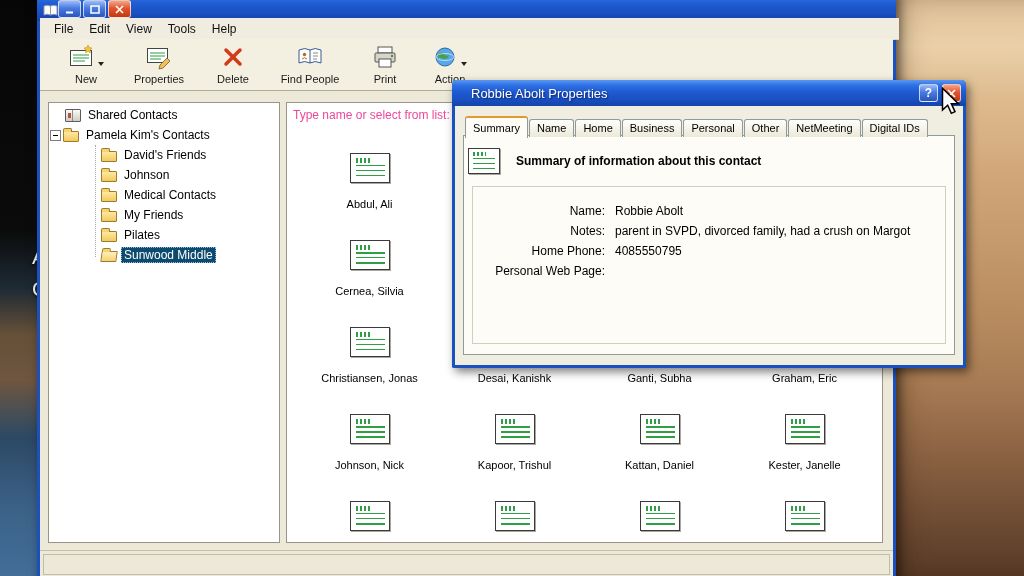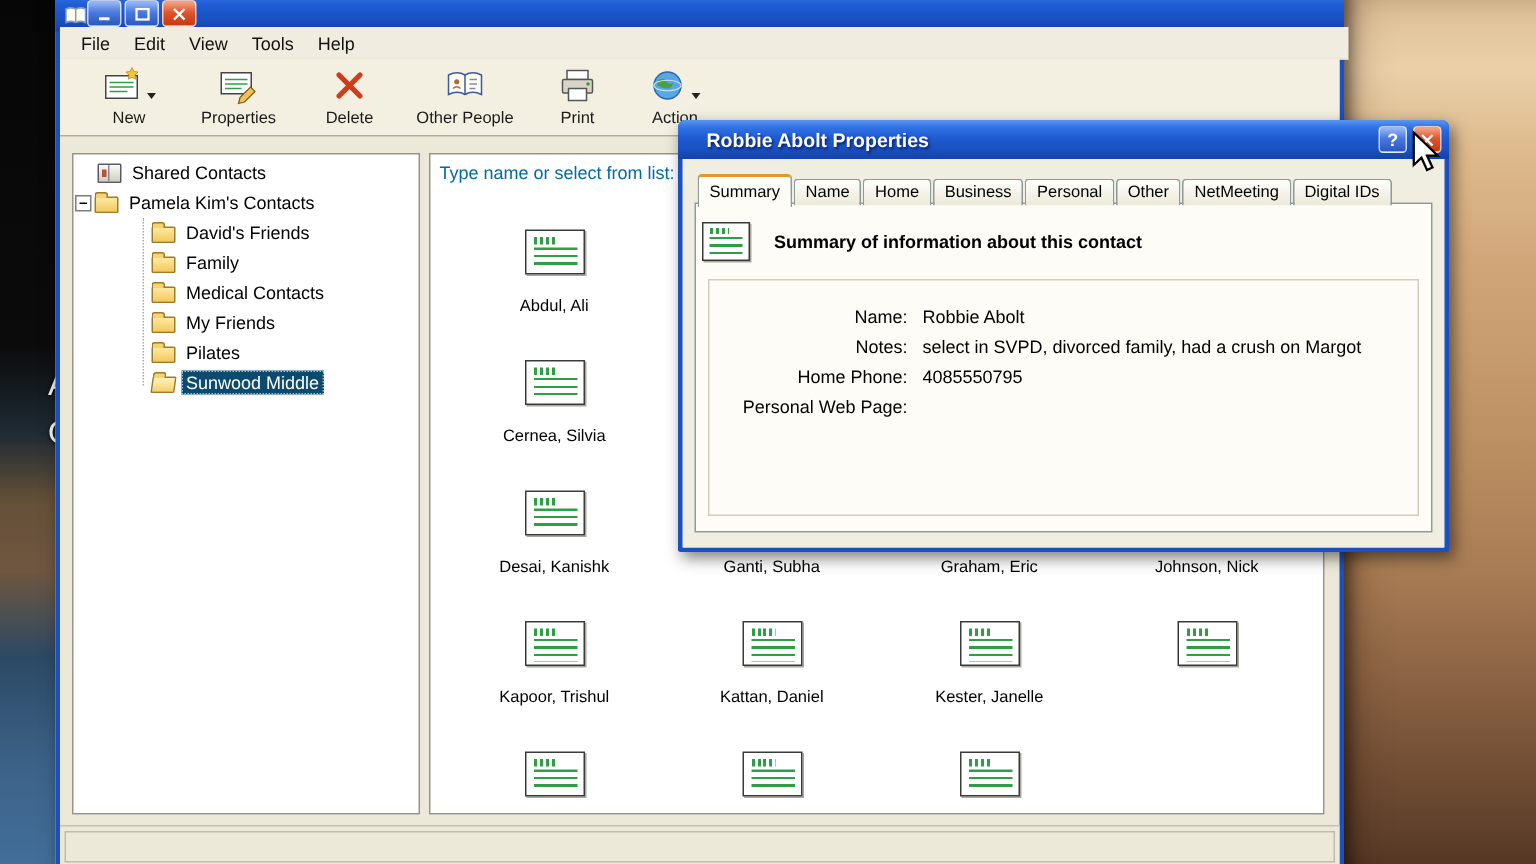--- a/index.html
+++ b/index.html
@@ -53,39 +53,39 @@
   .tree-guide{position:absolute;left:46px;top:42px;height:112px;border-left:1px dotted #a8a8a8;z-index:0;}
 
   .bicon{width:16px;height:13px;flex:none;position:relative;background:linear-gradient(180deg,#fbfbf4,#cfcdc0);border:1px solid #5a5a66;border-radius:1px;box-sizing:border-box;}
   .bicon::before{content:"";position:absolute;left:6px;top:0;bottom:0;width:1px;background:#8a8a96;}
   .bicon::after{content:"";position:absolute;left:2px;top:3px;width:3px;height:5px;background:#b5543a;}
   .ficon{width:16px;height:11px;flex:none;position:relative;background:linear-gradient(180deg,#ffe9a0,#f3c95f);border:1px solid #9c7b2d;border-radius:1px;margin-top:3px;box-sizing:border-box;}
   .ficon::before{content:"";position:absolute;top:-4px;left:-1px;width:7px;height:3px;background:#f6d271;border:1px solid #9c7b2d;border-bottom:none;border-radius:2px 2px 0 0;}
   .ficon.open{transform:skewX(-8deg);background:linear-gradient(180deg,#fff0bb,#f6d271);}
 
   .list-panel{position:absolute;left:246px;top:112px;width:597px;height:441px;background:#fff;border:1px solid #9a9488;overflow:hidden;box-sizing:border-box;}
-  .list-prompt{position:absolute;left:6px;top:5px;font-size:12px;color:#0369a1;}
+  .list-prompt{position:absolute;left:6px;top:5px;font-size:12px;color:#ec4899;}
   .cgrid{position:absolute;left:0;top:0;width:100%;padding:50px 0 0 10px;display:grid;grid-template-columns:repeat(4,145px);grid-auto-rows:87px;box-sizing:border-box;}
   .ccell{display:flex;flex-direction:column;align-items:center;}
   .cname{font-size:11px;margin-top:15px;white-space:nowrap;color:#000;}
   .cicon{width:40px;height:30px;background:#fff;border:1px solid #3a3a3a;position:relative;box-shadow:1px 1px 0 #aaa89d;box-sizing:border-box;flex:none;}
   .cicon::after{content:"";position:absolute;left:5px;right:4px;top:11px;height:15px;
     background:repeating-linear-gradient(180deg,#2f9e44 0,#2f9e44 1.5px,transparent 1.5px,transparent 5px);}
   .cicon::before{content:"";position:absolute;left:5px;top:4px;width:16px;height:5px;
     background:repeating-linear-gradient(90deg,#2f9e44 0,#2f9e44 2px,transparent 2px,transparent 4px);}
 
   .statusbar{position:absolute;left:0;bottom:3px;width:100%;height:26px;background:#ece9d8;border-top:1px solid #c6c0ac;}
   .status-field{position:absolute;left:3px;right:3px;top:3px;bottom:2px;border:1px solid #c2bca8;background:#ece9d8;}
 
   
   #dialog{position:absolute;left:452px;top:80px;width:508px;height:285px;background:#f0eee1;
     border:3px solid #1b50c0;border-top:none;border-radius:5px 5px 2px 2px;z-index:10;box-sizing:content-box;}
   .dlg-titlebar{position:absolute;left:-3px;right:-3px;top:0;height:26px;border-radius:5px 5px 0 0;
     display:flex;align-items:center;padding:0 5px 0 8px;}
-  .dlg-title{font-size:13px;font-weight:bold;text-shadow:1px 1px 2px rgba(0,20,90,.85);flex:1;white-space:nowrap;padding-left:11px;}
+  .dlg-title{font-size:13px;font-weight:normal;text-shadow:1px 1px 2px rgba(0,20,90,.85);flex:1;white-space:nowrap;padding-left:11px;}
   .dlg-btn{width:19px;height:18px;border-radius:3px;border:1px solid rgba(255,255,255,.7);margin-left:4px;
     display:flex;align-items:center;justify-content:center;color:#fff;font-size:12px;font-weight:bold;box-sizing:border-box;}
   .dlg-btn.help{background:linear-gradient(180deg,#9cbcf8 0%,#4a7ae0 45%,#2a56bc 100%);}
   .dlg-btn.help::before{content:"?";}
   .dlg-btn.close{background:linear-gradient(180deg,#f4a68c 0%,#e2552e 45%,#c03a12 100%);}
 
   .tabs{position:absolute;left:10px;top:35px;display:flex;align-items:flex-end;height:22px;z-index:3;}
   .tab{font-size:11px;height:17px;line-height:17px;padding:0 7px;background:linear-gradient(#fefefc,#ece9d8);
     border:1px solid #8f9a9b;border-bottom:none;border-radius:3px 3px 0 0;margin-right:1px;white-space:nowrap;box-sizing:content-box;position:relative;}
   .tab.active{height:20px;line-height:20px;background:#fdfcf6;border-top:2px solid #e09a2e;margin-bottom:-1px;z-index:4;}
@@ -202,21 +202,21 @@
             <line x1="13" y1="5" x2="13" y2="18" stroke="#3a5a9a"></line>
             <circle cx="7.5" cy="9.5" r="1.7" fill="#b06a3a"></circle>
             <path d="M5 14 q2.5 -2.5 5 0" fill="none" stroke="#b06a3a"></path>
             <g stroke="#88a">
               <line x1="16" y1="8" x2="21" y2="8"></line>
               <line x1="16" y1="11" x2="21" y2="11"></line>
               <line x1="16" y1="14" x2="20" y2="14"></line>
             </g>
           </svg>
       </span>
-      <span class="tool-label">Other People</span>
+      <span class="tool-label">Find People</span>
     </span>
     <span class="tool-btn w54">
       <span class="tool-icon">
         <svg width="26" height="24" viewBox="0 0 26 24">
             <rect x="6" y="2" width="14" height="6" fill="#fff" stroke="#555"></rect>
             <rect x="3" y="8" width="20" height="9" rx="1" fill="#d8d4c8" stroke="#555"></rect>
             <rect x="7" y="14" width="12" height="8" fill="#fff" stroke="#555"></rect>
             <circle cx="20" cy="11" r="1.2" fill="#3a9a3a"></circle>
           </svg>
       </span>
@@ -246,21 +246,21 @@
       <span class="texp"></span>
       <span class="ficon"></span>
       <span class="tlabel">Pamela Kim's Contacts</span>
     </div>
     <div class="trow lvl1">
       <span class="ficon"></span>
       <span class="tlabel">David's Friends</span>
     </div>
     <div class="trow lvl1">
       <span class="ficon"></span>
-      <span class="tlabel">Family</span>
+      <span class="tlabel">Johnson</span>
     </div>
     <div class="trow lvl1">
       <span class="ficon"></span>
       <span class="tlabel">Medical Contacts</span>
     </div>
     <div class="trow lvl1">
       <span class="ficon"></span>
       <span class="tlabel">My Friends</span>
     </div>
     <div class="trow lvl1">
@@ -300,20 +300,24 @@
           <span class="cicon"></span>
           <span class="cname"></span>
         </div>
       <div class="ccell">
           <span class="cicon"></span>
           <span class="cname"></span>
         </div>
       <div class="ccell">
           <span class="cicon"></span>
           <span class="cname"></span>
+        </div>
+      <div class="ccell">
+          <span class="cicon"></span>
+          <span class="cname">Christiansen, Jonas</span>
         </div>
       <div class="ccell">
           <span class="cicon"></span>
           <span class="cname">Desai, Kanishk</span>
         </div>
       <div class="ccell">
           <span class="cicon"></span>
           <span class="cname">Ganti, Subha</span>
         </div>
       <div class="ccell">
@@ -391,21 +395,21 @@
       <span class="sum-caption">Summary of information about this contact</span>
     </div>
     <div class="groupbox">
       <div class="fields">
         <div class="frow">
           <span class="flabel">Name:</span>
           <span class="fvalue">Robbie Abolt</span>
         </div>
         <div class="frow">
           <span class="flabel">Notes:</span>
-          <span class="fvalue">select in SVPD, divorced family, had a crush on Margot</span>
+          <span class="fvalue">parent in SVPD, divorced family, had a crush on Margot</span>
         </div>
         <div class="frow">
           <span class="flabel">Home Phone:</span>
           <span class="fvalue">4085550795</span>
         </div>
         <div class="frow">
           <span class="flabel">Personal Web Page:</span>
           <span class="fvalue"></span>
         </div>
       </div>

